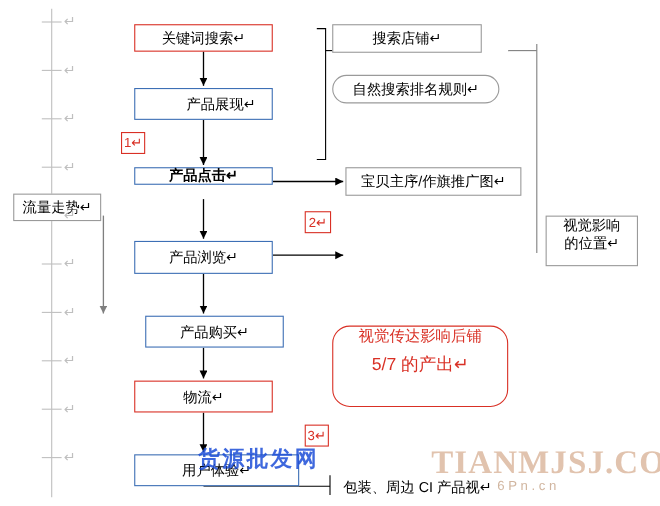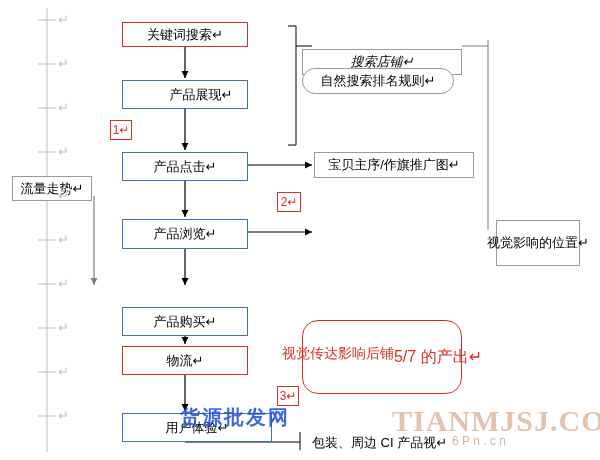--- a/index.html
+++ b/index.html
@@ -57,24 +57,23 @@
     background: #ffffff;
   }
   .plain {
     position: absolute;
     font-size: 13px;
     color: #000000;
     white-space: nowrap;
   }
   .multiline {
     display: flex;
-    flex-direction: row;
+    flex-direction: column;
     align-items: center;
-    justify-content: center;
-    margin-top: 24px;
+    justify-content: flex-start;
   }
   svg.layer {
     position: absolute;
     left: 0;
     top: 0;
     width: 600px;
     height: 460px;
     pointer-events: none;
   }
   .wm {
@@ -166,29 +165,29 @@
   </div>
 
   <div class="box red" style="left:122px; top:22px; width:126px; height:25px;">
     <span>关键词搜索↵</span>
   </div>
 
   <div class="box blue" style="left:122px; top:80px; width:126px; height:29px;padding-left:32px;">
     <span>产品展现↵</span>
   </div>
 
-  <div class="box blue" style="left:122px; top:152px; width:126px; height:29px;">
+  <div class="box blue" style="left:122px; top:152px; width:126px; height:16px;font-weight:bold;">
     <span>产品点击↵</span>
   </div>
 
   <div class="box blue" style="left:122px; top:219px; width:126px; height:30px;">
     <span>产品浏览↵</span>
   </div>
 
-  <div class="box blue" style="left:122px; top:287px; width:126px; height:29px;margin-top:20px;">
+  <div class="box blue" style="left:132px; top:287px; width:126px; height:29px;">
     <span>产品购买↵</span>
   </div>
 
   <div class="box red" style="left:122px; top:346px; width:126px; height:29px;">
     <span>物流↵</span>
   </div>
 
   <div class="box blue" style="left:122px; top:413px; width:150px; height:29px;">
     <span>用户体验↵</span>
   </div>
@@ -196,21 +195,21 @@
   <div class="numbox" style="left:110px; top:120px; width:22px; height:20px;">
     <span>1↵</span>
   </div>
   <div class="numbox" style="left:277px; top:192px; width:24px; height:20px;">
     <span>2↵</span>
   </div>
   <div class="numbox" style="left:277px; top:386px; width:22px; height:20px;">
     <span>3↵</span>
   </div>
 
-  <div class="box gray" style="left:302px; top:49px; width:160px; height:26px;font-style:italic;">
+  <div class="box gray" style="left:302px; top:22px; width:136px; height:26px;">
     <span>搜索店铺↵</span>
   </div>
 
   <div class="box gray" style="left:302px; top:68px; width:152px; height:26px;border-radius:13px;">
     <span>自然搜索排名规则↵</span>
   </div>
 
   <div class="box gray" style="left:314px; top:152px; width:160px; height:26px;">
     <span>宝贝主序/作旗推广图↵</span>
   </div>

